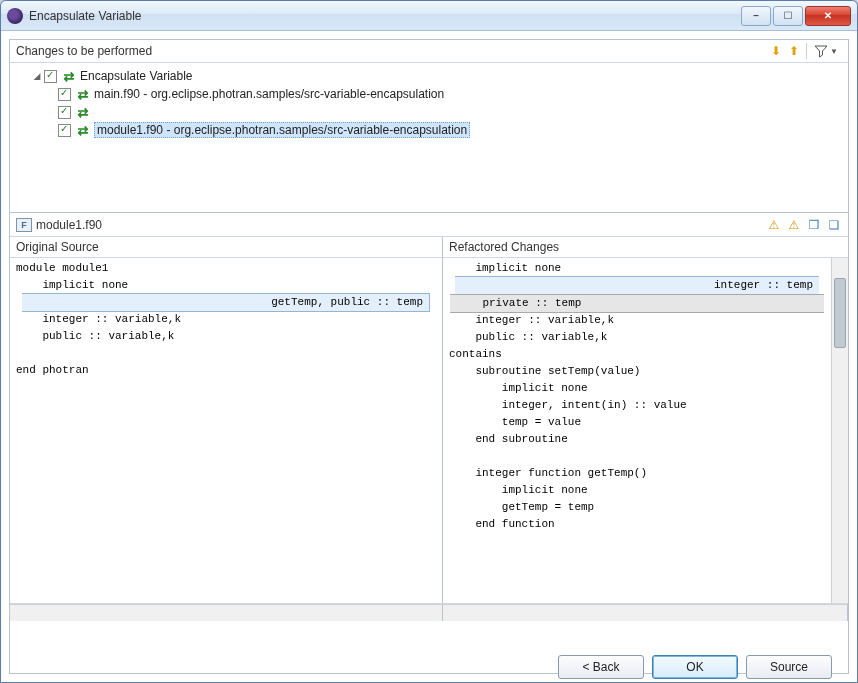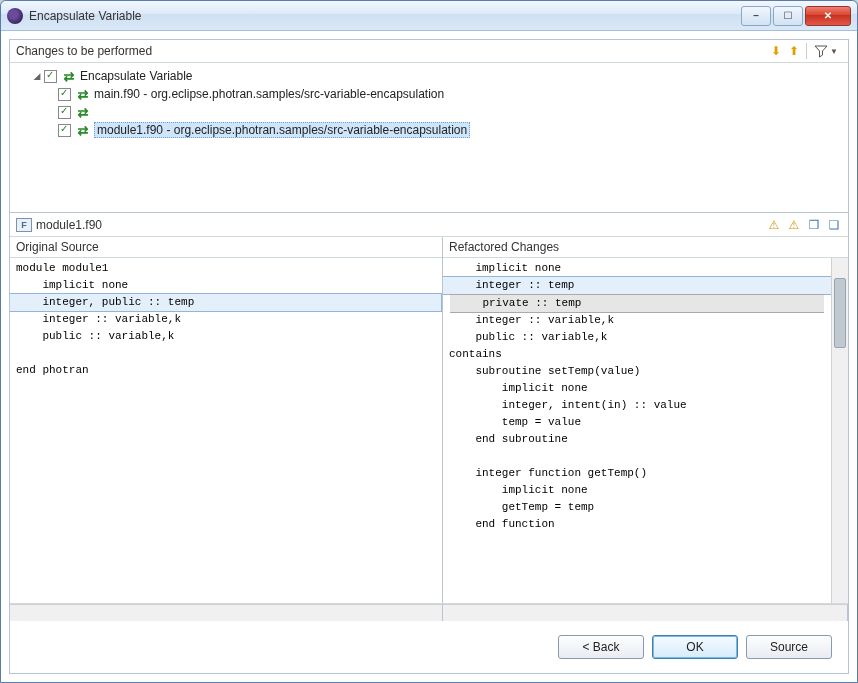--- a/index.html
+++ b/index.html
@@ -169,21 +169,21 @@
 .code {
   flex: 1;
   font-family: Consolas, "Courier New", monospace;
   font-size: 11px;
   white-space: pre;
   overflow: auto;
   padding: 2px 0;
   line-height: 17px;
 }
 .code .ln { padding: 0 6px; }
-.code .hl-blue { background: #e3f0fb; border: 1px solid #96b4d4; border-left:none; border-right:none; margin: -1px 0; }
+.code .hl-blue { background: #e3f0fb; border: 1px solid #96b4d4; border-left:none; border-right:none; margin: -1px 12px; text-align: right; }
 .code .hl-gray { background: #e6e6e6; border: 1px solid #aaa; border-left:none; border-right:none; margin:-1px 7px; }
 .left .code .hl-blue { border-right: 1px solid #96b4d4; }
 .vscroll {
   width: 17px;
   background: #f0f0f0;
   border-left: 1px solid #d0d0d0;
   position: relative;
 }
 .vscroll .thumb {
   position: absolute; left: 2px; right: 2px;
@@ -211,20 +211,21 @@
 }
 .btn {
   min-width: 86px;
   height: 24px;
   border: 1px solid #8a9aad;
   border-radius: 3px;
   background: linear-gradient(to bottom, #fdfdfe, #e8ecf2);
   color: #222;
   font-size: 12px;
   padding: 0 14px;
+  margin-top: 20px;
 }
 .btn.default {
   border-color: #3c7fb1;
   box-shadow: 0 0 0 1px #7eb8e0 inset;
   background: linear-gradient(to bottom, #f4faff, #d6ecfb);
 }
 </style>
 </head>
 <body>
 
@@ -283,21 +284,21 @@
       <span class="ri" style="color:#d09000">⚠</span>
       <span class="ri" style="color:#d09000">⚠</span>
       <span class="ri" style="color:#3a7aba">❐</span>
       <span class="ri" style="color:#3a7aba">❏</span>
     </div>
 
     <div class="compare">
       <div class="pane left">
         <div class="pane-head">Original Source</div>
         <div class="codewrap">
-          <div class="code" id="code-left"><div class="ln">module module1</div><div class="ln">    implicit none</div><div class="ln hl-blue">    integer, public :: temp</div><div class="ln">    integer :: variable,k</div><div class="ln">    public :: variable,k</div><div class="ln">&nbsp;</div><div class="ln">end photran</div></div>
+          <div class="code" id="code-left"><div class="ln">module module1</div><div class="ln">    implicit none</div><div class="ln hl-blue">    getTemp, public :: temp</div><div class="ln">    integer :: variable,k</div><div class="ln">    public :: variable,k</div><div class="ln">&nbsp;</div><div class="ln">end photran</div></div>
         </div>
       </div>
       <div class="pane right">
         <div class="pane-head">Refactored Changes</div>
         <div class="codewrap">
 
           <div class="code" id="code-right"><div class="ln">    implicit none</div><div class="ln hl-blue">    integer :: temp</div><div class="ln hl-gray">    private :: temp</div><div class="ln">    integer :: variable,k</div><div class="ln">    public :: variable,k</div><div class="ln">contains</div><div class="ln">    subroutine setTemp(value)</div><div class="ln">        implicit none</div><div class="ln">        integer, intent(in) :: value</div><div class="ln">        temp = value</div><div class="ln">    end subroutine</div><div class="ln">&nbsp;</div><div class="ln">    integer function getTemp()</div><div class="ln">        implicit none</div><div class="ln">        getTemp = temp</div><div class="ln">    end function</div></div>
           <div class="vscroll">
             <div class="thumb" style="top:20px; height:70px"></div>
           </div>

